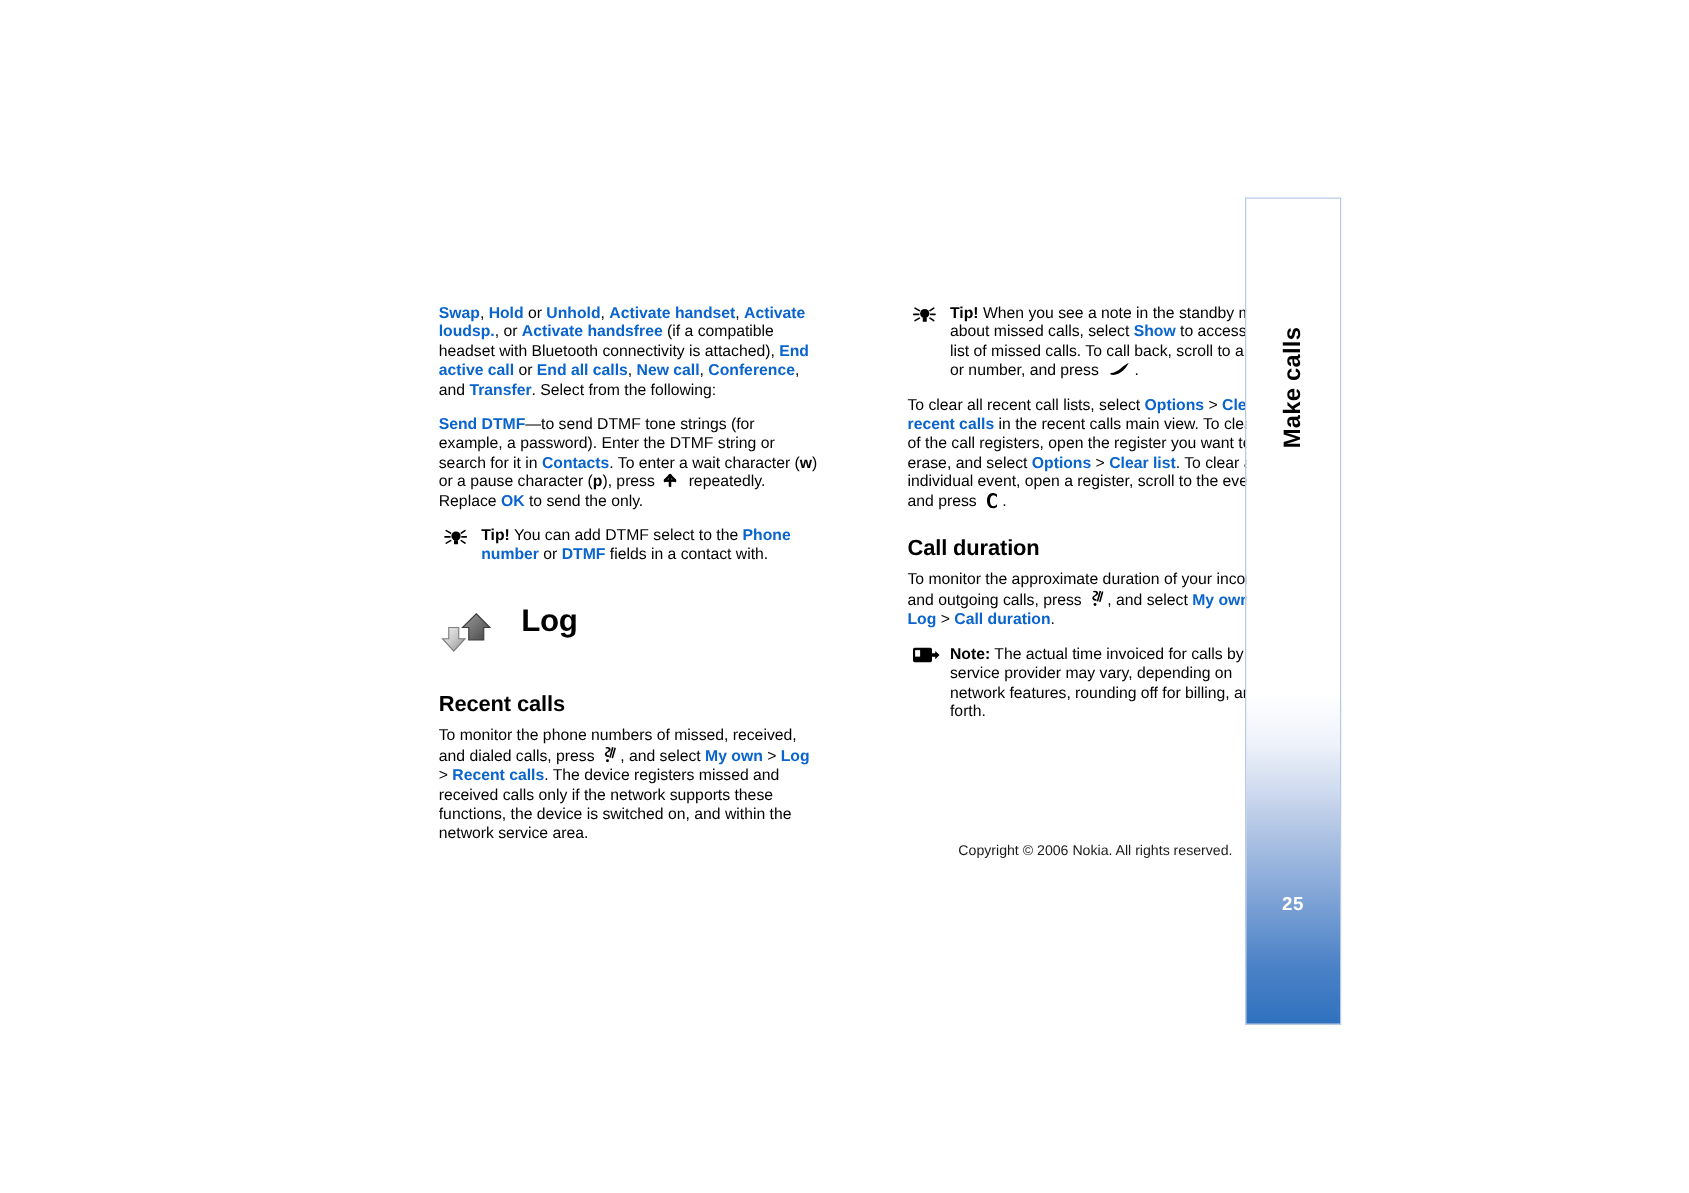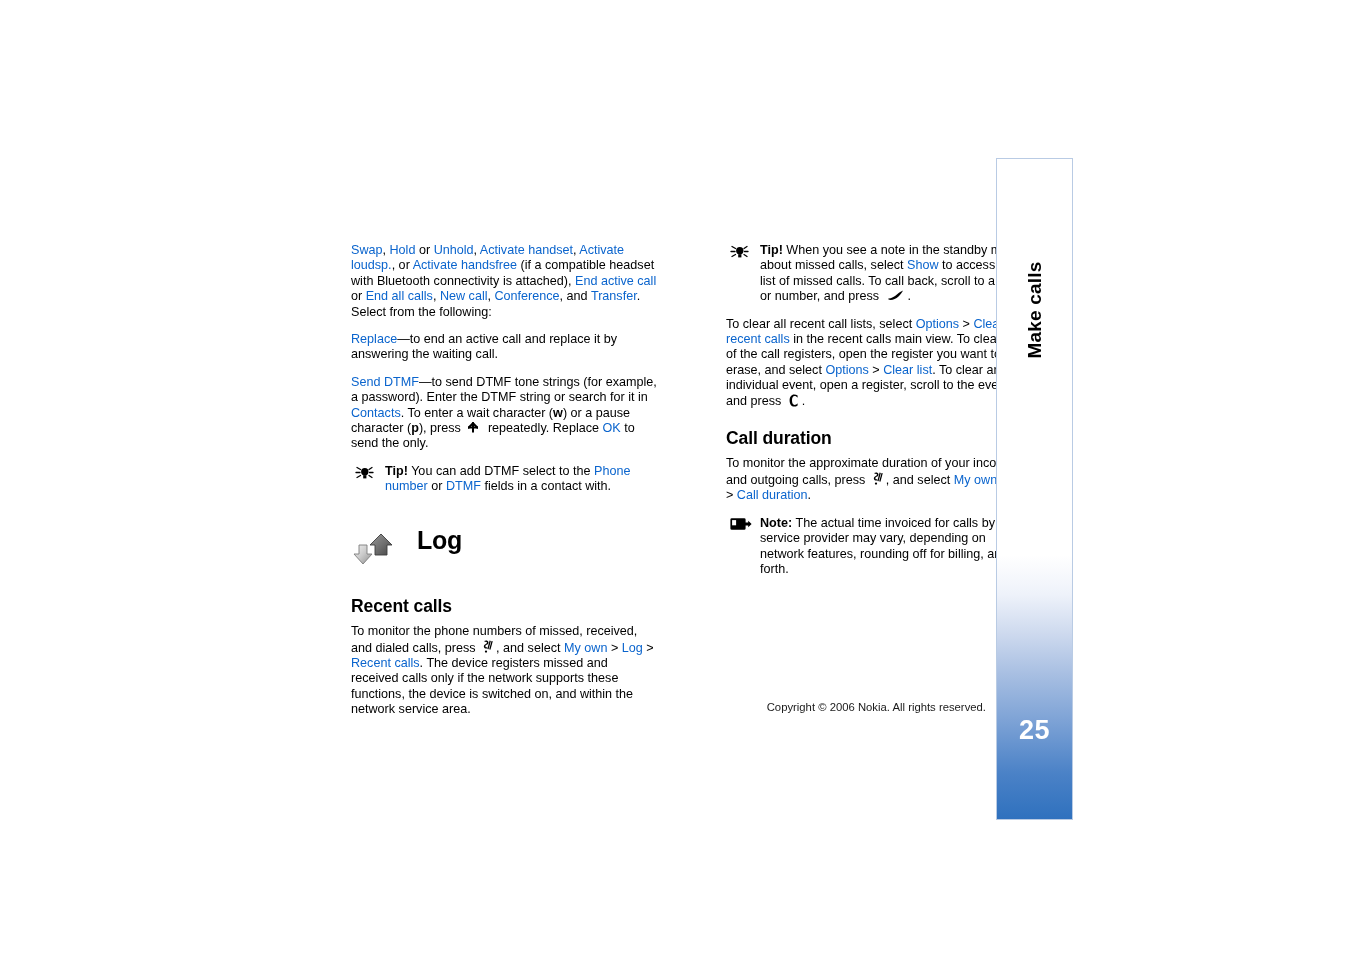--- a/index.html
+++ b/index.html
@@ -34,21 +34,21 @@
   .col-left  { left: 351px; }
   .col-right { left: 679px; margin-left: 47px; }
 
   p {
     margin: 0 0 12px 0;
     text-align: left;
   }
 
   .lnk {
     color: #0a64cd;
-    font-weight: normal;
+    font-weight: bold;
   }
   .bld { font-weight: bold; }
 
   
   h2.section {
     font-size: 17.5px;
     font-weight: bold;
     margin: 0 0 10px 0;
     letter-spacing: -0.1px;
   }
@@ -98,21 +98,21 @@
   }
   .key-menu  { width: 11px; height: 14px; }
   .key-call  { width: 17px; height: 11px; margin: 0 4px; vertical-align: -1px;}
   .key-clear { width: 9px;  height: 13px; margin: 0 4px; vertical-align: -2px;}
   .key-star  { width: 10px; height: 11px; margin: 0 6px 0 4px; vertical-align: -1px;}
 
   
   .copyright {
     position: absolute;
     left: 679px;
-    top: 701px;
+    top: 675px;
     width: 307px;
     text-align: right;
     font-size: 11.3px;
     color: #1a1a1a;
   }
 
   
   .tab {
     position: absolute;
     left: 996px;
@@ -142,39 +142,36 @@
     font-weight: bold;
     letter-spacing: 0.2px;
   }
   .tab-pagenum {
     position: absolute;
     left: 0;
     right: 0;
     top: 556px;
     text-align: center;
     color: #ffffff;
-    font-size: 27px;
+    font-size: 15px;
     font-weight: bold;
     letter-spacing: 0.5px;
   }
 </style>
 </head>
 <body>
 
 <div class="page">
 
   <div class="col col-left">
 
     <p>
       <span class="lnk">Swap</span><span>, </span><span class="lnk">Hold</span><span> or </span><span class="lnk">Unhold</span><span>, </span><span class="lnk">Activate handset</span><span>, </span><span class="lnk">Activate loudsp.</span><span>, or </span><span class="lnk">Activate handsfree</span><span> (if a compatible headset with Bluetooth connectivity is attached), </span><span class="lnk">End active call</span><span> or </span><span class="lnk">End all calls</span><span>, </span><span class="lnk">New call</span><span>, </span><span class="lnk">Conference</span><span>, and </span><span class="lnk">Transfer</span><span>. Select from the following:</span>
     </p>
 
-    <p>
-      <span class="lnk">Replace</span><span>—to end an active call and replace it by answering the waiting call.</span>
-    </p>
 
     <p>
       <span class="lnk">Send DTMF</span><span>—to send DTMF tone strings (for example, a password). Enter the DTMF string or search for it in </span><span class="lnk">Contacts</span><span>. To enter a wait character (</span><span class="bld">w</span><span>) or a pause character (</span><span class="bld">p</span><span>), press </span><span class="key key-star"><svg viewBox="0 0 10 11" width="10" height="11">
             <g fill="#000">
               <rect x="4" y="0.5" width="2" height="10"></rect>
               <rect x="0" y="4.5" width="10" height="2"></rect>
               <rect x="1" y="1.5" width="8" height="2" transform="rotate(45 5 5.5)"></rect>
               <rect x="1" y="1.5" width="8" height="2" transform="rotate(-45 5 5.5)"></rect>
             </g>
           </svg></span><span> repeatedly. Replace </span><span class="lnk">OK</span><span> to send the only.</span>

